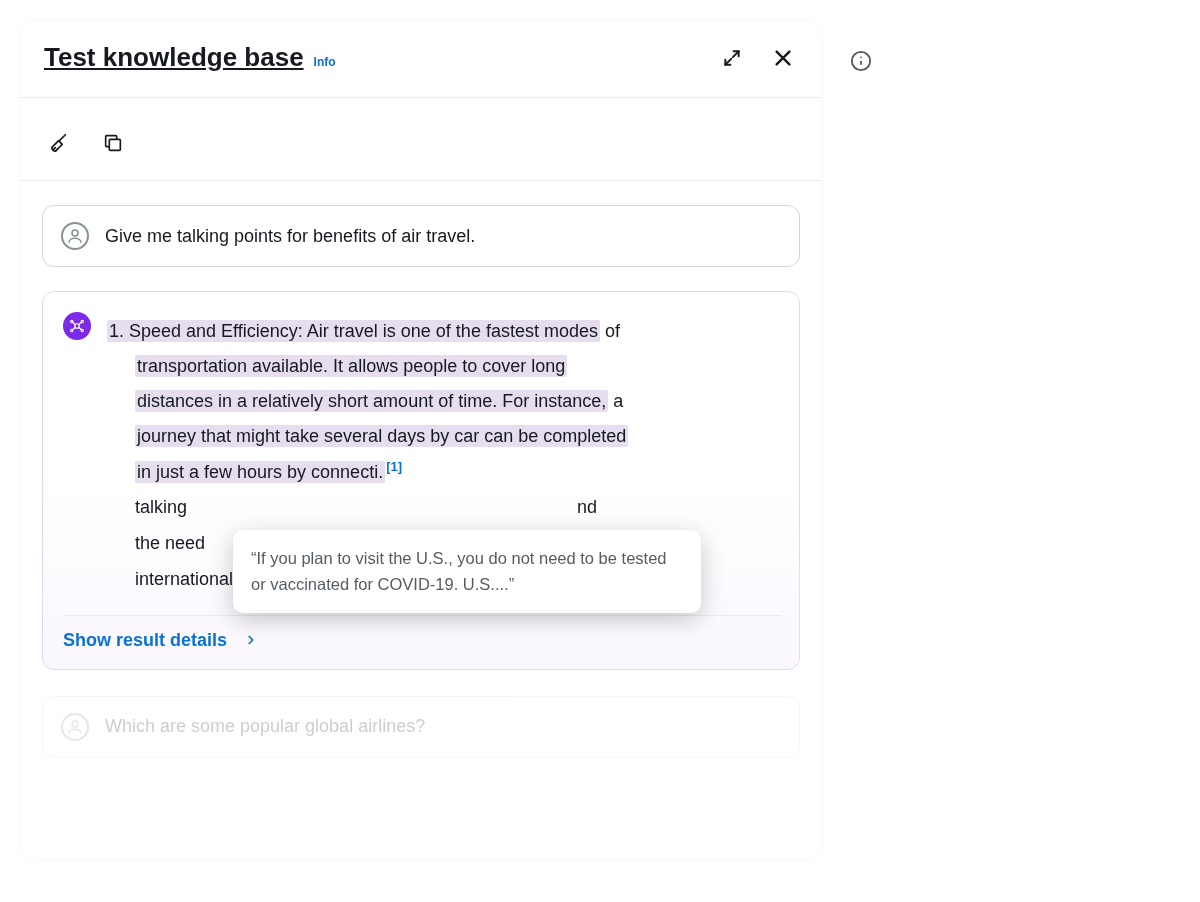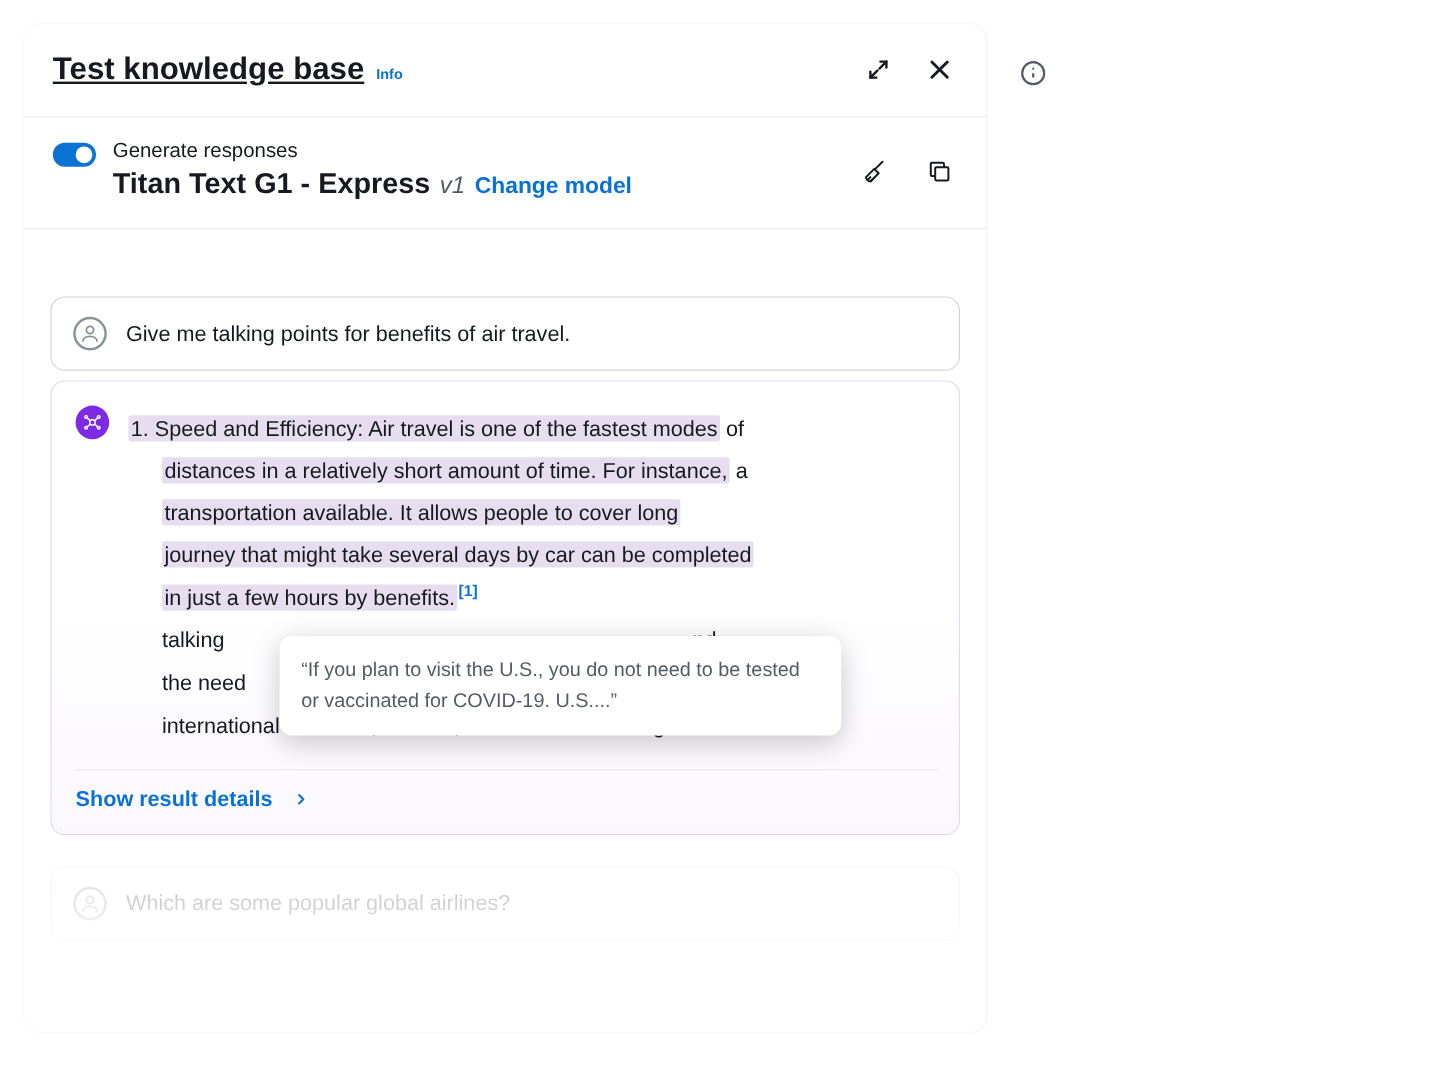--- a/index.html
+++ b/index.html
@@ -31,26 +31,26 @@
   .model-name-row { display: flex; align-items: baseline; gap: 8px; flex-wrap: wrap; margin-top: 4px;}
   .model-name { font-size: 24px; font-weight: 700; color: #16191f; }
   .model-version { font-size: 20px; font-style: italic; color: #545b64; font-weight: 500;}
   .change-model { font-size: 19px; font-weight: 700; color: #0972d3; cursor: pointer; }
   .model-actions { display: flex; align-items: center; gap: 24px; margin-top: 12px;}
   .model-actions svg { width: 22px; height: 22px; }
 
   
   .chat-body { flex: 1; padding: 24px 22px 24px 22px; position: relative; overflow: hidden; }
 
-  .user-msg { border: 1px solid #d1d5db; border-radius: 12px; padding: 16px 18px; display: flex; align-items: center; gap: 16px; margin-top: 32px; }
+  .user-msg { border: 1px solid #d1d5db; border-radius: 12px; padding: 16px 18px; display: flex; align-items: center; gap: 16px; }
   .avatar-circle { width: 28px; height: 28px; border-radius: 50%; border: 2px solid #879196; display: flex; align-items: center; justify-content: center; color: #879196; flex: 0 0 auto; }
   .avatar-circle svg { width: 18px; height: 18px; }
   .user-text { font-size: 18px; color: #16191f; }
 
-  .assistant-msg { margin-top: 8px; border: 1px solid #e5d8f5; border-radius: 12px; padding: 20px 18px 18px 20px; background: linear-gradient(180deg, #fff 50%, #faf7fe 100%); position: relative; }
+  .assistant-msg { margin-top: 24px; border: 1px solid #e5d8f5; border-radius: 12px; padding: 20px 18px 18px 20px; background: linear-gradient(180deg, #fff 50%, #faf7fe 100%); position: relative; }
   .assistant-row { display: flex; align-items: flex-start; gap: 16px; }
   .bot-avatar { width: 28px; height: 28px; border-radius: 50%; background: #7d2ae8; flex: 0 0 auto; display: flex; align-items: center; justify-content: center; color: #fff; }
   .bot-avatar svg { width: 18px; height: 18px; }
   .assistant-content { flex: 1; font-size: 18px; line-height: 1.95; color: #16191f; padding-top:2px;}
   .assistant-content .line { margin-bottom: 0; }
   .hl { background: #e6deef; padding: 1px 2px; border-radius: 2px; }
   .cite { color: #0972d3; font-weight: 700; font-size: 13px; vertical-align: super; cursor: pointer; padding: 0 1px;}
   .divider { border: none; border-top: 1px solid #e9ebed; margin: 18px 0 14px 0; }
   .show-details { font-size: 18px; font-weight: 700; color: #0972d3; cursor: pointer; display: inline-flex; align-items: center; gap: 17px; }
   .show-details svg { width: 14px; height: 14px; }
@@ -103,33 +103,20 @@
         <button class="icon-btn">
           <svg width="22" height="22" viewBox="0 0 24 24" fill="none" stroke="currentColor" stroke-width="2.6" stroke-linecap="round">
             <line x1="5" y1="5" x2="19" y2="19"></line>
               <line x1="19" y1="5" x2="5" y2="19"></line>
           </svg>
         </button>
       </div>
     </div>
 
     <div class="model-bar">
-      <div class="model-left">
-        <span class="toggle toggle-on">
-          <span class="toggle-knob"></span>
-        </span>
-        <div class="model-text">
-          <span class="toggle-label">Generate responses</span>
-          <div class="model-name-row">
-            <span class="model-name">Titan Text G1 - Express</span>
-            <span class="model-version">v1</span>
-            <span class="change-model">Change model</span>
-          </div>
-        </div>
-      </div>
       <div class="model-actions">
         <button class="icon-btn">
           <svg viewBox="0 0 24 24" fill="none" stroke="currentColor" stroke-width="1.8" stroke-linecap="round" stroke-linejoin="round">
             <path d="M19 3l-7 7"></path>
             <path d="M12 10l3 3"></path>
             <path d="M11.5 9.5L4 17c0 2 2 4 4 4l7.5-7.5"></path>
             <path d="M6 19l2-2"></path>
               <path d="M8.5 20.5l2-2"></path>
           </svg>
         </button>
@@ -167,30 +154,30 @@
                 <path d="M14.5 10L18 7"></path>
               <path d="M9.5 14L6 17"></path>
                 <path d="M14.5 14L18 17"></path>
             </svg>
           </span>
           <div class="assistant-content">
             <div class="line">
               <span class="hl">1. Speed and Efficiency: Air travel is one of the fastest modes</span><span> of </span>
             </div>
             <div class="line" style="padding-left:28px;">
+              <span class="hl">transportation available. It allows people to cover long</span>
+            </div>
+            <div class="line" style="padding-left:28px;">
               <span class="hl">distances in a relatively short amount of time. For instance,</span><span> a </span>
             </div>
             <div class="line" style="padding-left:28px;">
-              <span class="hl">transportation available. It allows people to cover long</span>
-            </div>
-            <div class="line" style="padding-left:28px;">
               <span class="hl">journey that might take several days by car can be completed</span>
             </div>
             <div class="line" style="padding-left:28px;">
-              <span class="hl">in just a few hours by benefits.</span><sup class="cite">[1]</sup>
+              <span class="hl">in just a few hours by connecti.</span><sup class="cite">[1]</sup>
             </div>
             <div class="line" style="padding-left:28px;">
               <span>talking</span>
               <span style="display:inline-block; width:380px;"></span>
               <span>nd </span>
             </div>
             <div class="line" style="padding-left:28px;">
               <span>the need</span>
               <span style="display:inline-block; width:392px;"></span>
               <span>or </span>

